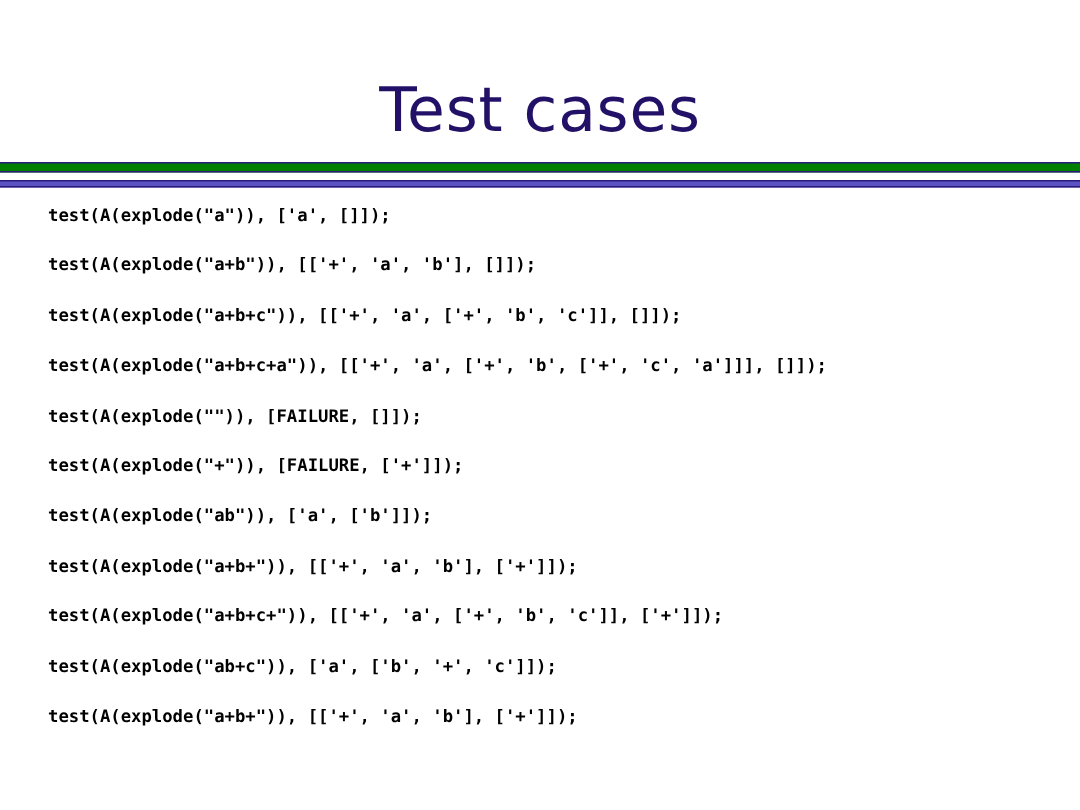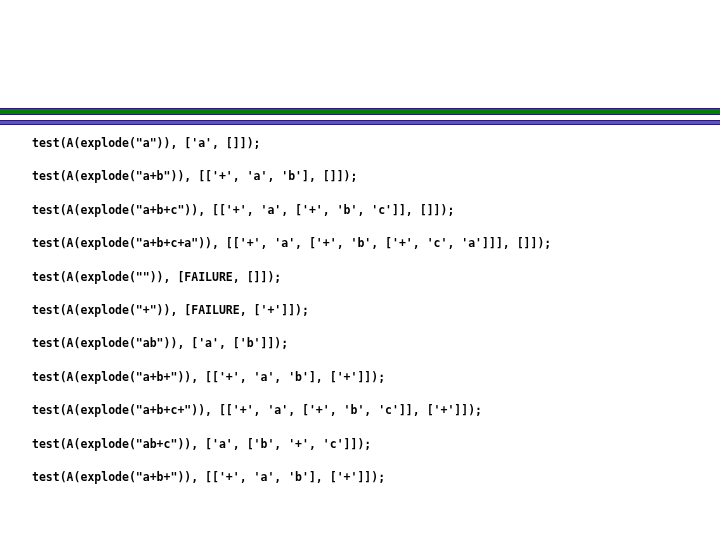--- a/index.html
+++ b/index.html
@@ -91,20 +91,23 @@
     line-height: 14px;
     white-space: pre;
     letter-spacing: 0px;
   }
 </style>
 </head>
 <body>
 
 <div class="slide">
 
+  <div class="title-area">
+    <div class="slide-title">Test cases</div>
+  </div>
 
   <div class="divider">
     <div class="rule-green"></div>
     <div class="rule-thin"></div>
   </div>
 
   <div class="body-area">
     <div class="code-line">test(A(explode("a")), ['a', []]);</div>
     <div class="code-line">test(A(explode("a+b")), [['+', 'a', 'b'], []]);</div>
     <div class="code-line">test(A(explode("a+b+c")), [['+', 'a', ['+', 'b', 'c']], []]);</div>

